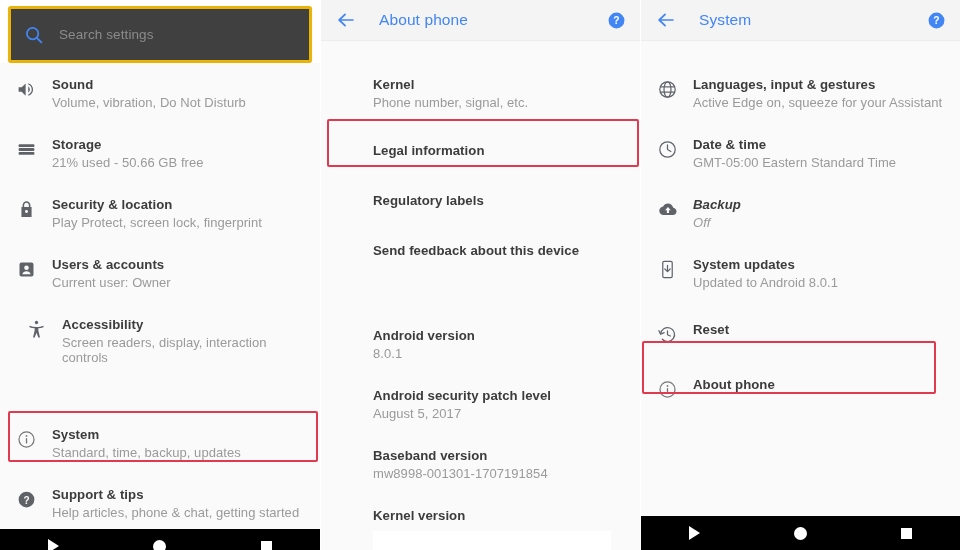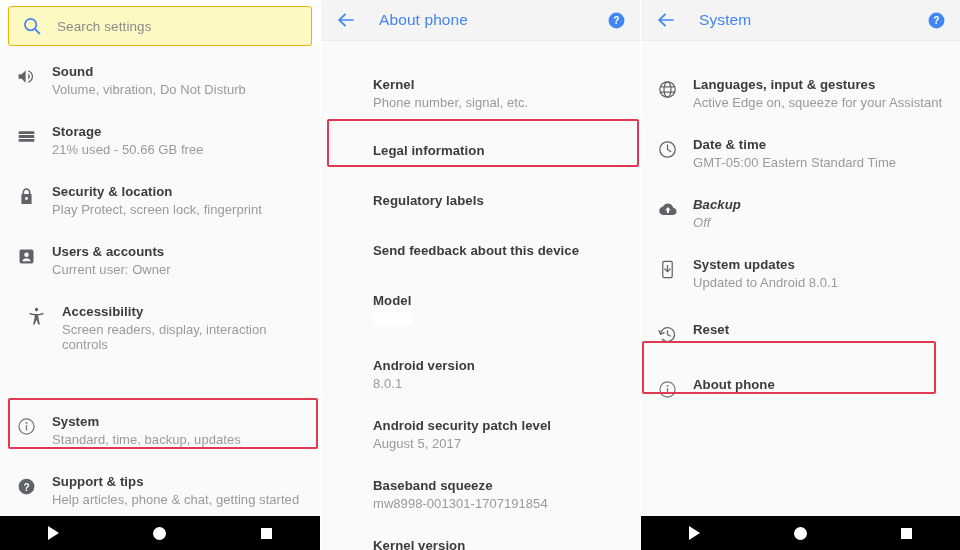--- a/index.html
+++ b/index.html
@@ -13,21 +13,21 @@
   .panel {
     width:320px; height:550px; position:relative;
     background:#fafafa; overflow:hidden;
     display:flex; flex-direction:column;
   }
   .panel.mid, .panel.right { border-left:1px solid #ffffff;gap:20px; }
 
   
   .searchwrap { padding:6px 8px 0 8px; background:#ffffff; }
   .searchbar {
-    height:40px; background:#fef9c3; border:1px solid #eab308;
+    height:57px; background:#404040; border:3px solid #eab308;
     border-radius:3px; display:flex; align-items:center; padding:0 12px;
     box-shadow:0 1px 2px rgba(0,0,0,0.10);
   }
   .searchbar .sicon { width:22px; height:22px; flex:0 0 22px; margin-right:14px; }
   .searchbar .sph { font-size:13.5px; color:#8b8b8b; letter-spacing:.1px; }
 
   .ghostrow { height:16px; background:#fafafa; position:relative; }
   .ghostrow .g {
     position:absolute; top:4px; height:7px; background:#ececec;
     border-radius:2px; opacity:.85;
@@ -267,24 +267,20 @@
 
       <div class="row noicon" style="padding-top:24px;">
         <span class="ic"></span>
         <span class="txt">
           <div class="t1">Send feedback about this device</div>
         </span>
       </div>
 
       <div class="row noicon" style="padding-top:24px;">
         <span class="ic"></span>
-        <span class="txt">
-          <div class="t1">Model</div>
-          <div class="redact" style="width:39px;"></div>
-        </span>
       </div>
 
       <div class="row noicon" style="padding-top:23px;">
         <span class="ic"></span>
         <span class="txt">
           <div class="t1">Android version</div>
           <div class="t2">8.0.1</div>
         </span>
       </div>
 
@@ -292,21 +288,21 @@
         <span class="ic"></span>
         <span class="txt">
           <div class="t1">Android security patch level</div>
           <div class="t2">August 5, 2017</div>
         </span>
       </div>
 
       <div class="row noicon" style="padding-top:17px;">
         <span class="ic"></span>
         <span class="txt">
-          <div class="t1">Baseband squeeze</div>
+          <div class="t1">Baseband version</div>
           <div class="t2">mw8998-001301-1707191854</div>
         </span>
       </div>
 
       <div class="row noicon" style="padding-top:17px;">
         <span class="ic"></span>
         <span class="txt">
           <div class="t1">Kernel version</div>
           <div class="redact" style="width:238px;height:24px;margin-top:7px;"></div>
         </span>

